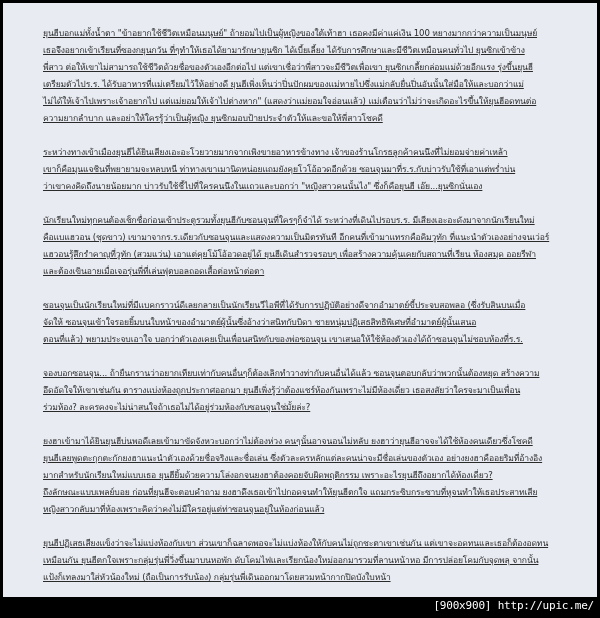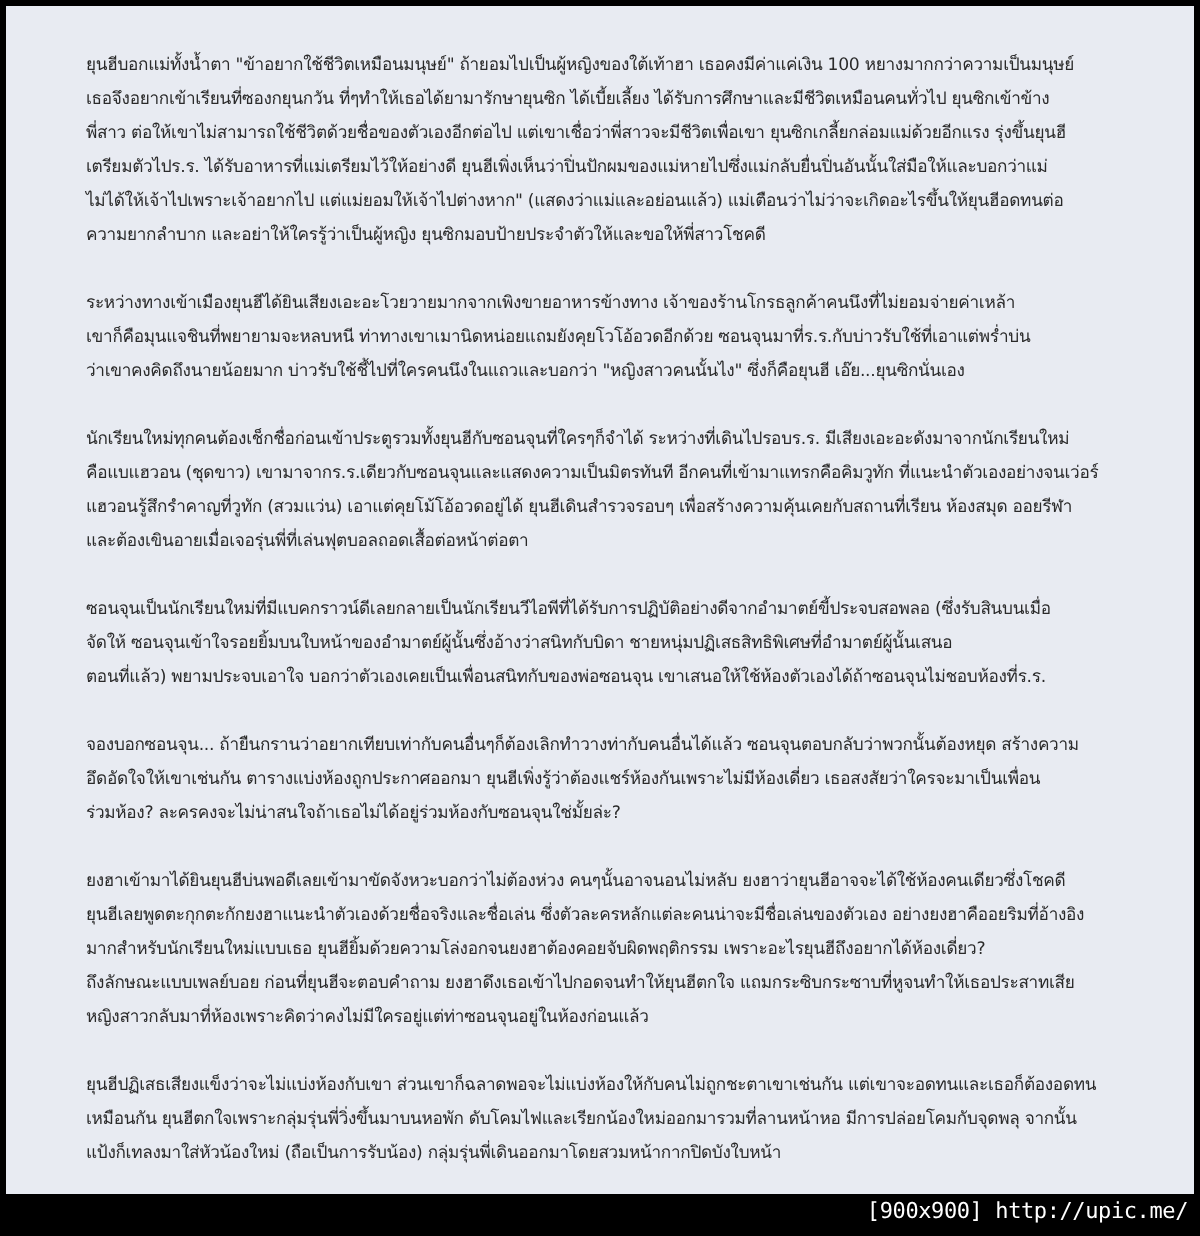--- a/index.html
+++ b/index.html
@@ -29,20 +29,21 @@
       width: 525px;
       font-family: "DejaVu Sans", "Liberation Sans", sans-serif;
       font-size: 8.6px;
       line-height: 17px;
       color: #2a2a2a;
       letter-spacing: -0.15px;
     }
     .para {
       margin: 0 0 17px 0;
       white-space: normal;
+      text-decoration: underline;
     }
     .para .line {
       display: block;
       white-space: nowrap;
       overflow: visible;
     }
     .footer {
       position: absolute;
       left: 0;
       top: 597px;
@@ -64,21 +65,21 @@
 <body>
 
 <div class="panel">
   <div class="content">
 
     <div class="para">
       <span class="line">ยุนฮีบอกแม่ทั้งน้ำตา "ข้าอยากใช้ชีวิตเหมือนมนุษย์" ถ้ายอมไปเป็นผู้หญิงของใต้เท้าฮา เธอคงมีค่าแค่เงิน 100 หยางมากกว่าความเป็นมนุษย์</span>
       <span class="line">เธอจึงอยากเข้าเรียนที่ซองกยุนกวัน ที่ๆทำให้เธอได้ยามารักษายุนซิก ได้เบี้ยเลี้ยง ได้รับการศึกษาและมีชีวิตเหมือนคนทั่วไป ยุนซิกเข้าข้าง</span>
       <span class="line">พี่สาว ต่อให้เขาไม่สามารถใช้ชีวิตด้วยชื่อของตัวเองอีกต่อไป แต่เขาเชื่อว่าพี่สาวจะมีชีวิตเพื่อเขา ยุนซิกเกลี้ยกล่อมแม่ด้วยอีกแรง รุ่งขึ้นยุนฮี</span>
       <span class="line">เตรียมตัวไปร.ร. ได้รับอาหารที่แม่เตรียมไว้ให้อย่างดี ยุนฮีเพิ่งเห็นว่าปิ่นปักผมของแม่หายไปซึ่งแม่กลับยื่นปิ่นอันนั้นใส่มือให้และบอกว่าแม่</span>
-      <span class="line">ไม่ได้ให้เจ้าไปเพราะเจ้าอยากไป แต่แม่ยอมให้เจ้าไปต่างหาก" (แสดงว่าแม่และอย่อนแล้ว) แม่เตือนว่าไม่ว่าจะเกิดอะไรขึ้นให้ยุนฮีอดทนต่อ</span>
+      <span class="line">ไม่ได้ให้เจ้าไปเพราะเจ้าอยากไป แต่แม่ยอมให้เจ้าไปต่างหาก" (แสดงว่าแม่ยอมใจอ่อนแล้ว) แม่เตือนว่าไม่ว่าจะเกิดอะไรขึ้นให้ยุนฮีอดทนต่อ</span>
       <span class="line">ความยากลำบาก และอย่าให้ใครรู้ว่าเป็นผู้หญิง ยุนซิกมอบป้ายประจำตัวให้และขอให้พี่สาวโชคดี</span>
     </div>
 
     <div class="para">
       <span class="line">ระหว่างทางเข้าเมืองยุนฮีได้ยินเสียงเอะอะโวยวายมากจากเพิงขายอาหารข้างทาง เจ้าของร้านโกรธลูกค้าคนนึงที่ไม่ยอมจ่ายค่าเหล้า</span>
       <span class="line">เขาก็คือมุนแจชินที่พยายามจะหลบหนี ท่าทางเขาเมานิดหน่อยแถมยังคุยโวโอ้อวดอีกด้วย ซอนจุนมาที่ร.ร.กับบ่าวรับใช้ที่เอาแต่พร่ำบ่น</span>
       <span class="line">ว่าเขาคงคิดถึงนายน้อยมาก บ่าวรับใช้ชี้ไปที่ใครคนนึงในแถวและบอกว่า "หญิงสาวคนนั้นไง" ซึ่งก็คือยุนฮี เอ๊ย...ยุนซิกนั่นเอง</span>
     </div>
 
     <div class="para">

